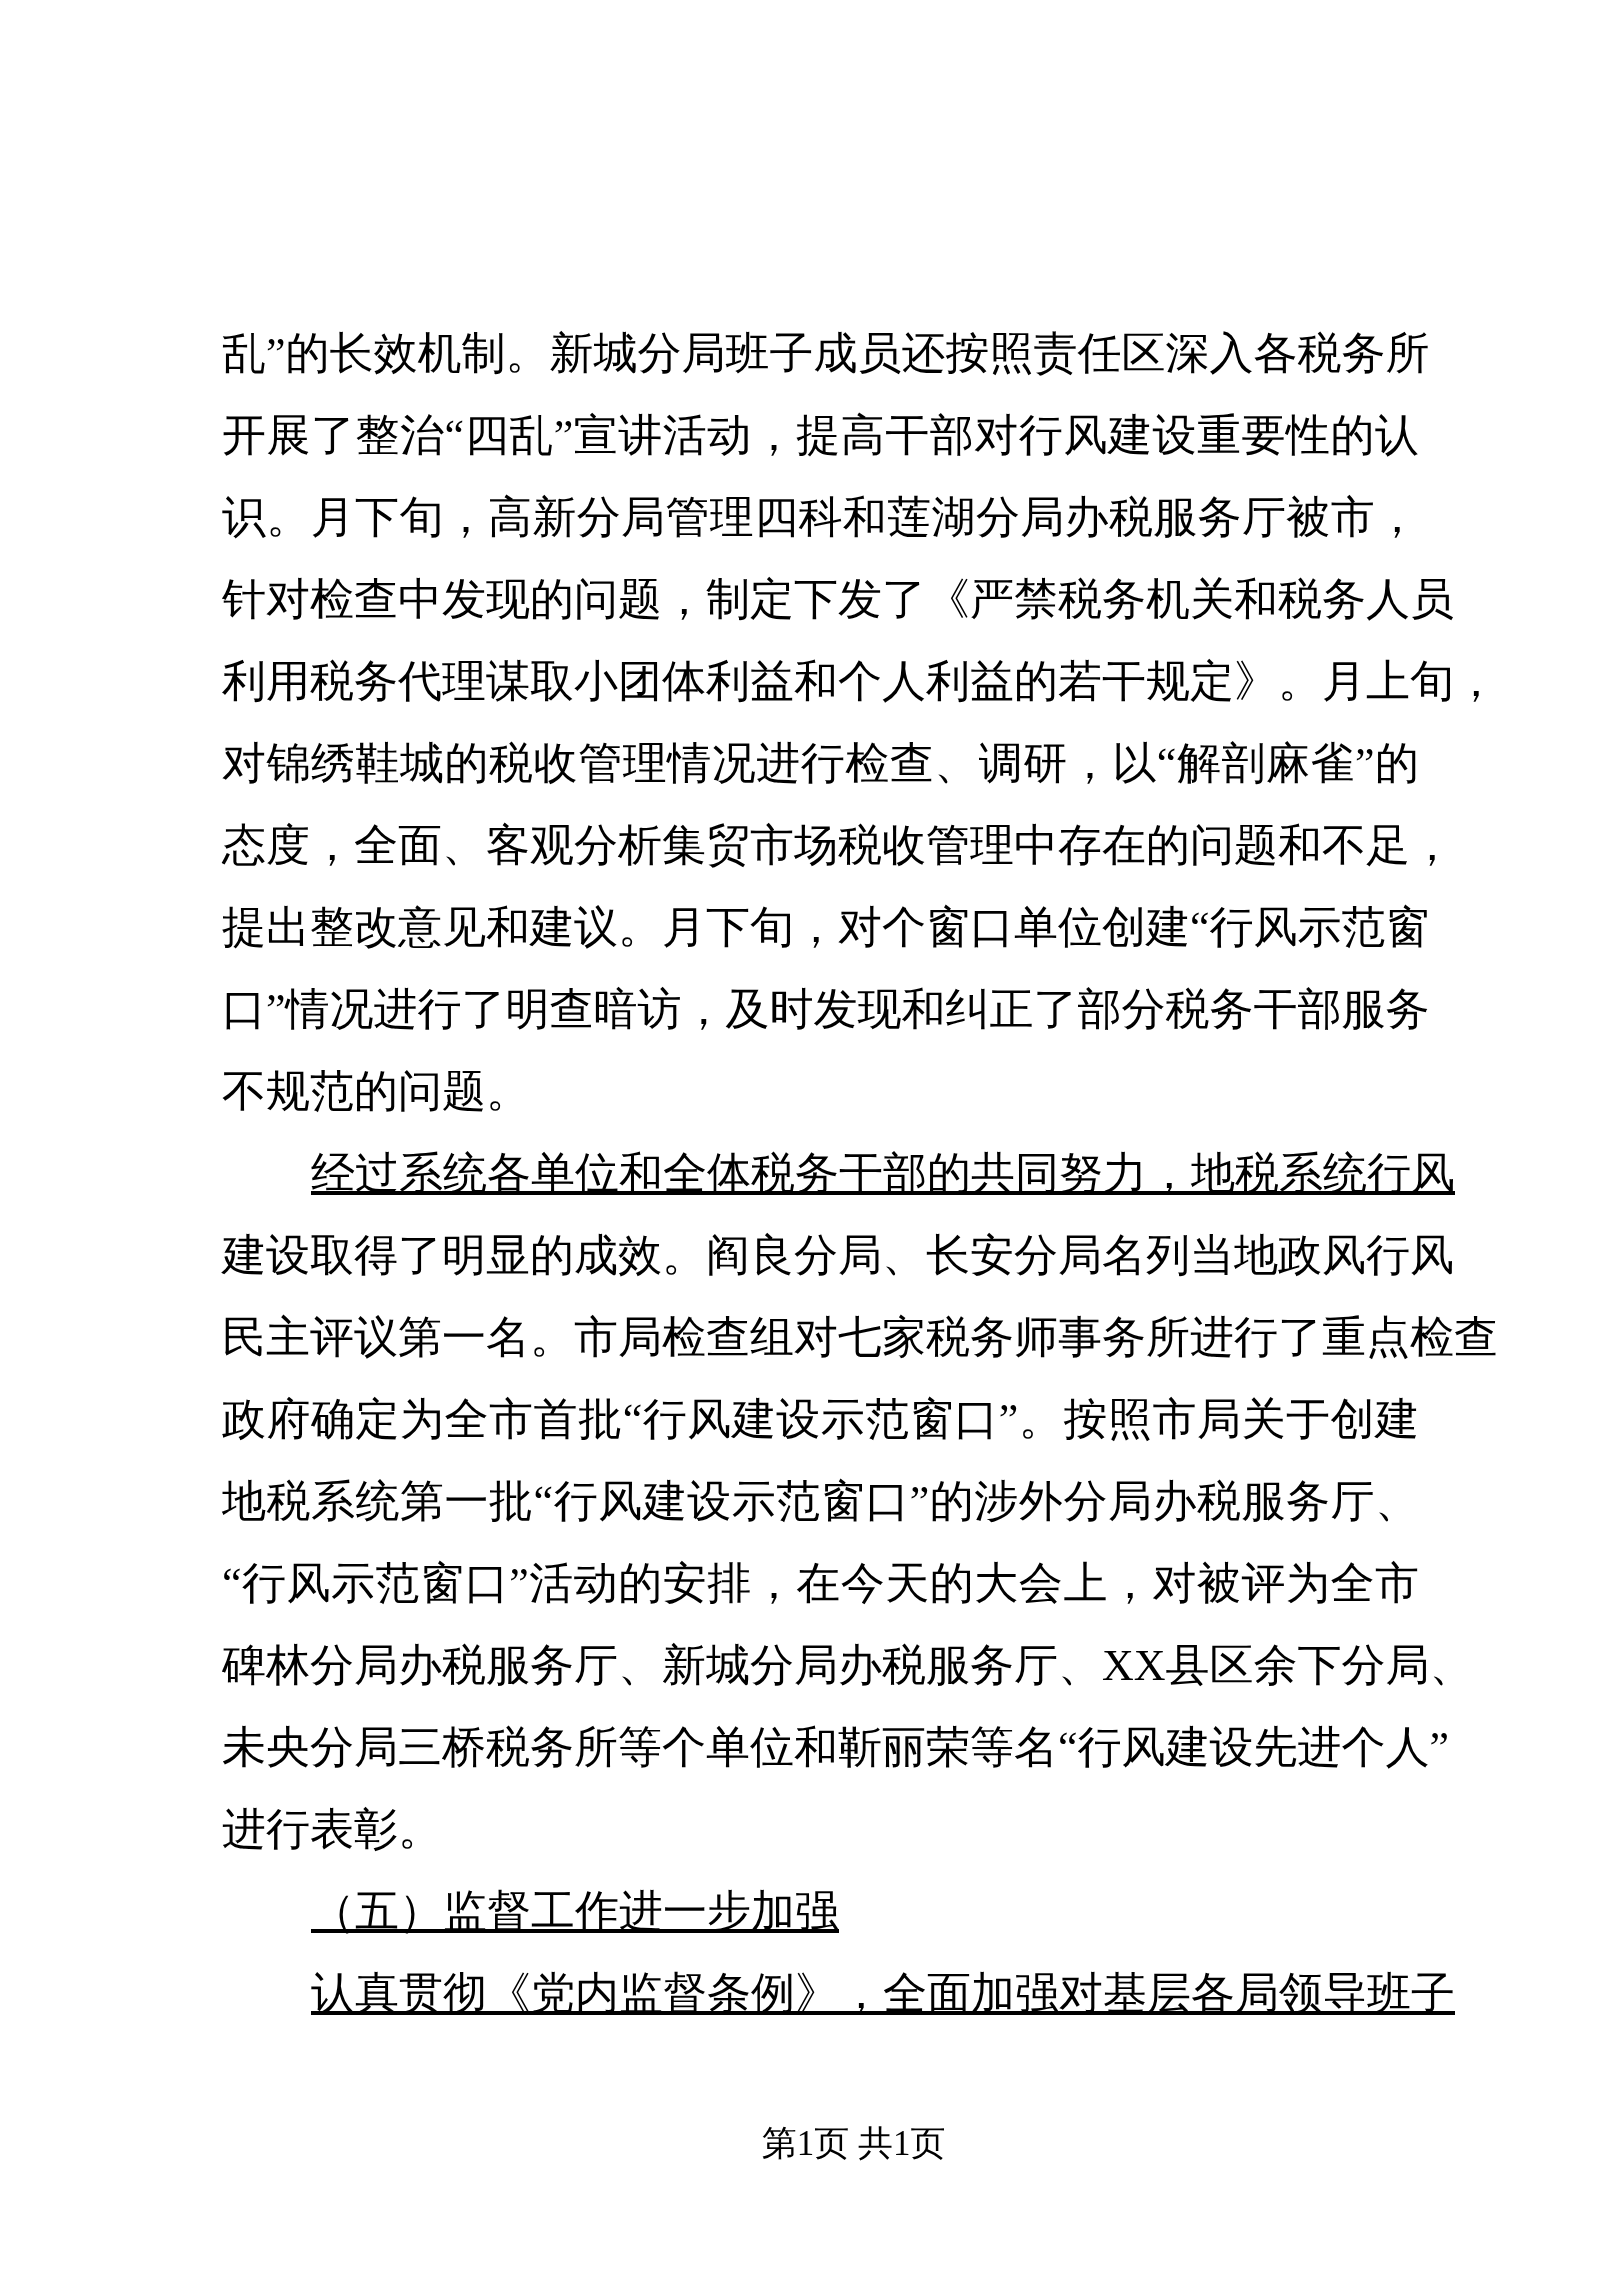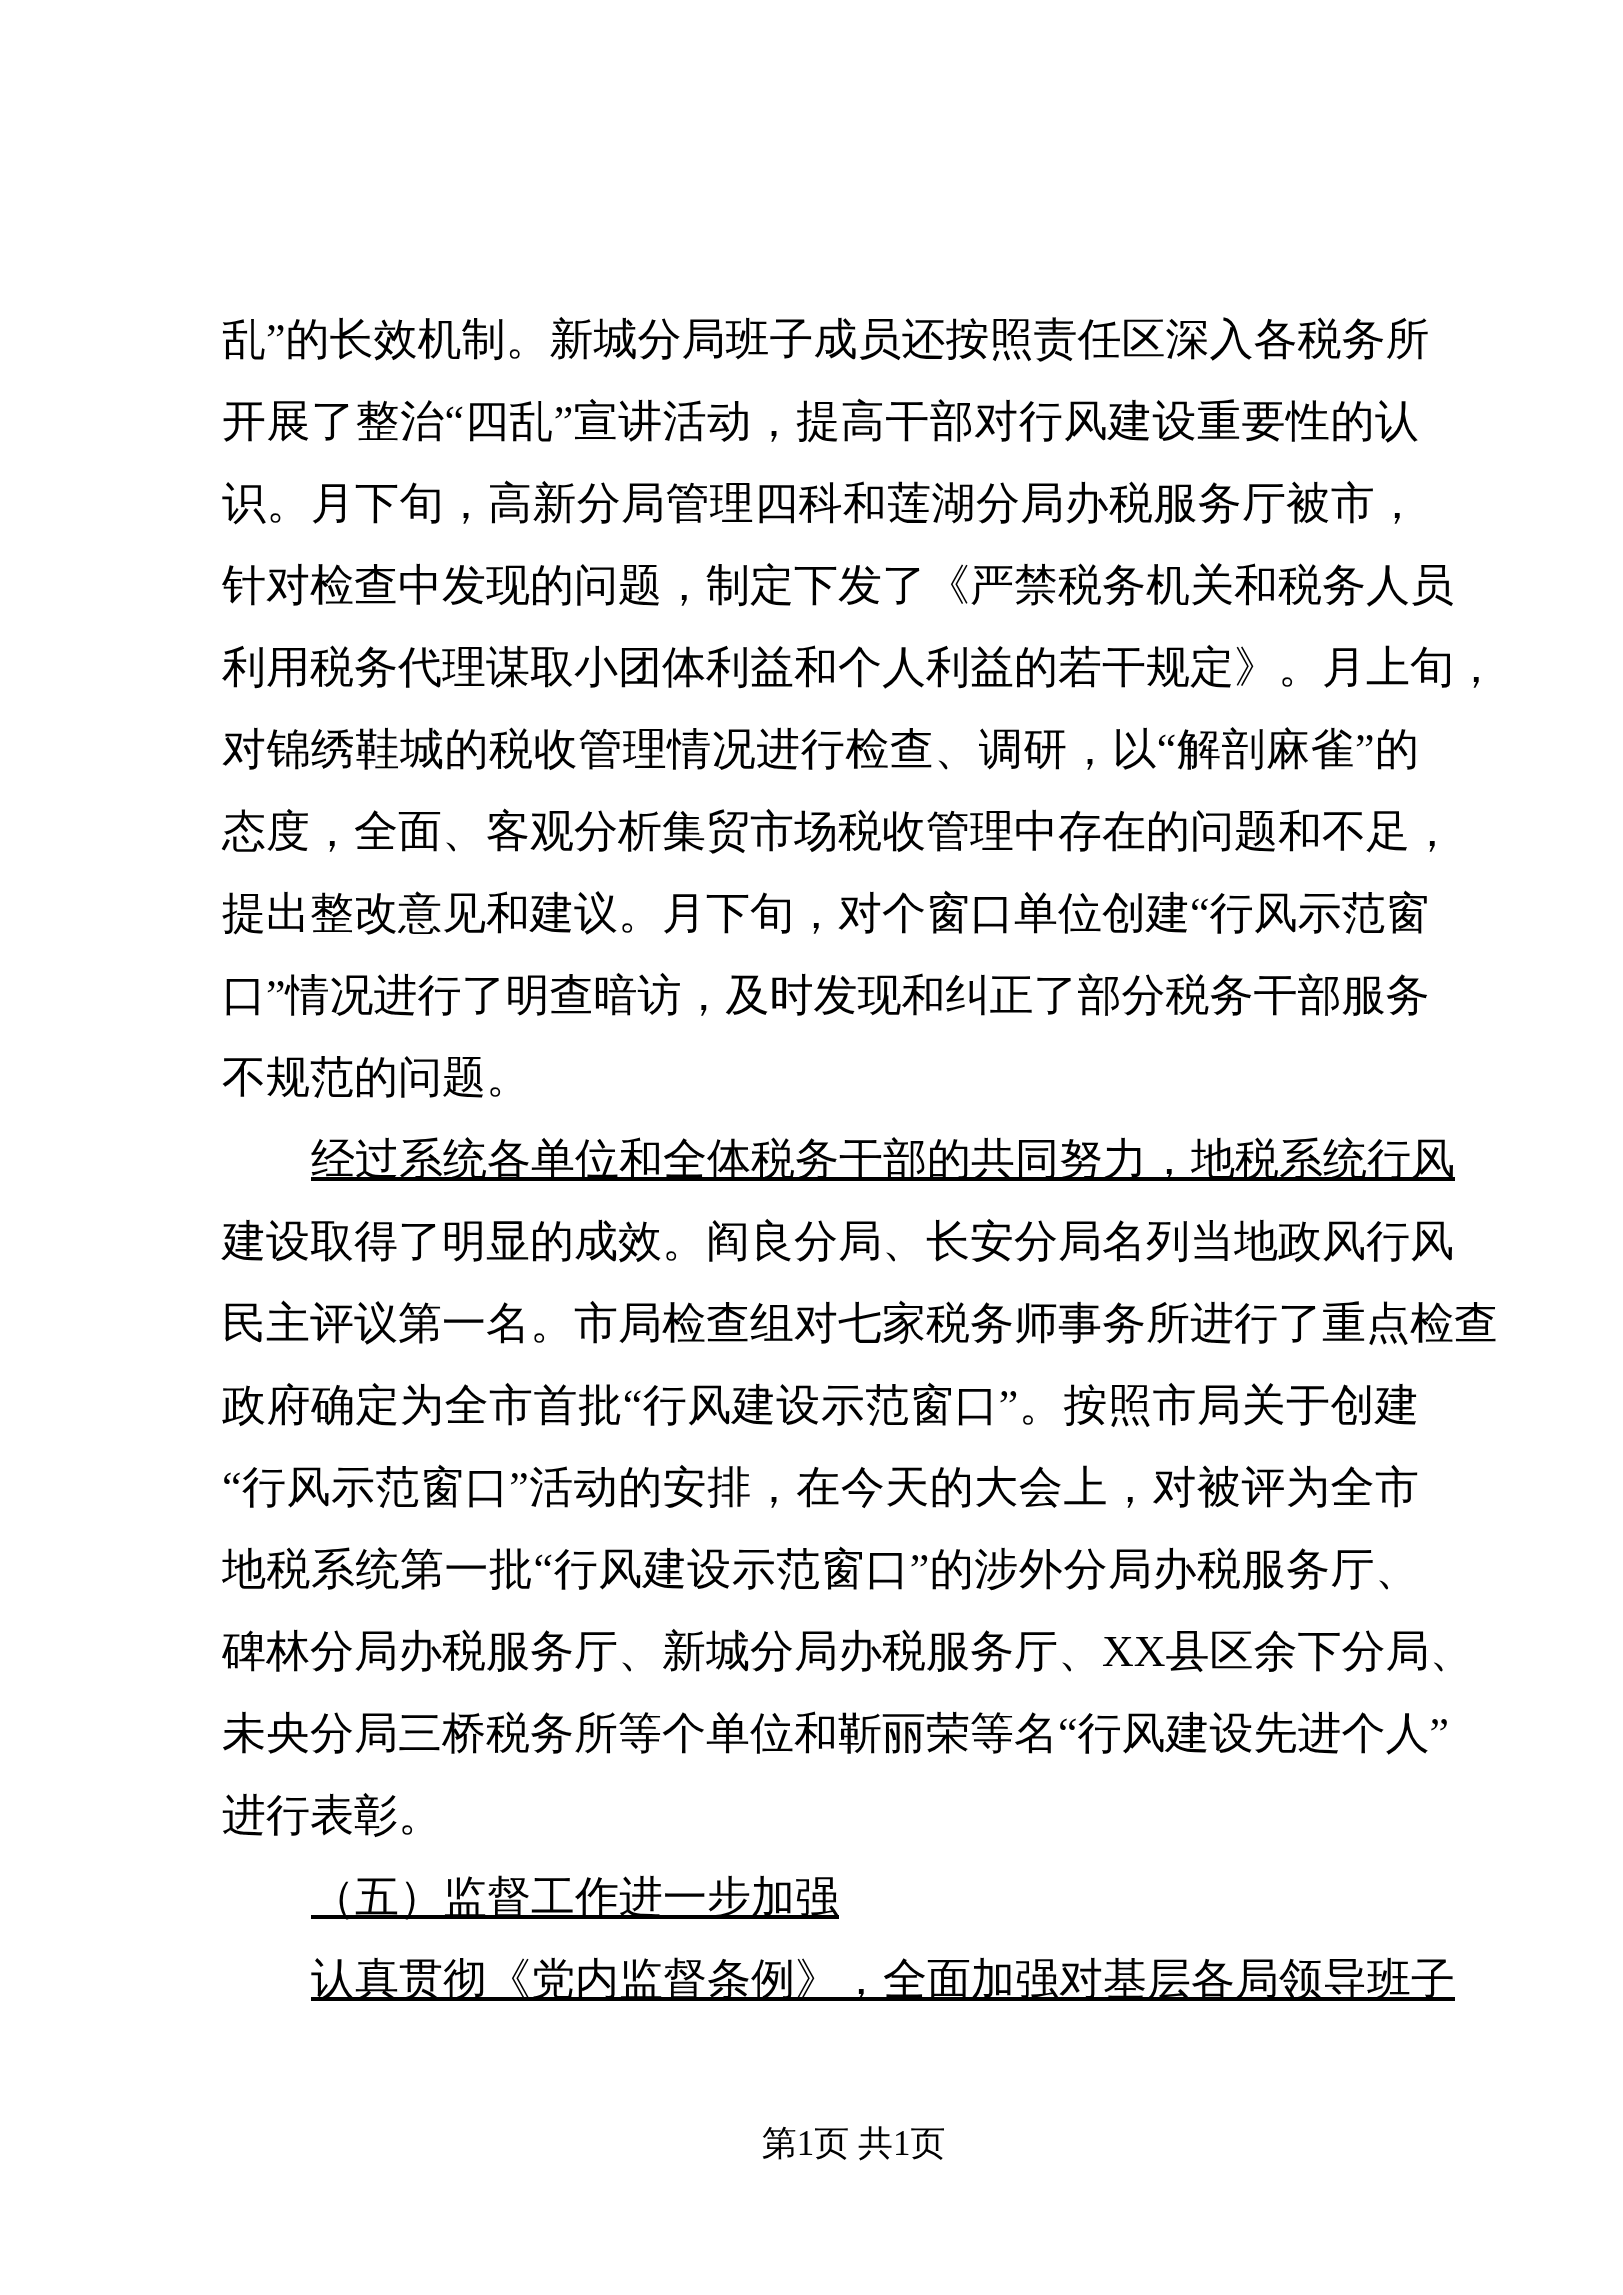--- a/index.html
+++ b/index.html
@@ -12,21 +12,21 @@
     width: 1623px;
     height: 2295px;
     background: #ffffff;
     color: #000000;
     font-family: "Liberation Serif", "DejaVu Serif", serif;
     overflow: hidden;
   }
   .content {
     position: absolute;
     left: 222px;
-    top: 299px;
+    top: 313px;
     width: 1197px;
   }
   .line {
     height: 82px;
     line-height: 82px;
     font-size: 44px;
     white-space: nowrap;
     text-align: justify;
     text-align-last: justify;
     letter-spacing: 0;
@@ -63,22 +63,22 @@
     <div class="line">利用税务代理谋取小团体利益和个人利益的若干规定》。月上旬，</div>
     <div class="line">对锦绣鞋城的税收管理情况进行检查、调研，以“解剖麻雀”的</div>
     <div class="line">态度，全面、客观分析集贸市场税收管理中存在的问题和不足，</div>
     <div class="line">提出整改意见和建议。月下旬，对个窗口单位创建“行风示范窗</div>
     <div class="line">口”情况进行了明查暗访，及时发现和纠正了部分税务干部服务</div>
     <div class="line end">不规范的问题。</div>
     <div class="line indent">经过系统各单位和全体税务干部的共同努力，地税系统行风</div>
     <div class="line">建设取得了明显的成效。阎良分局、长安分局名列当地政风行风</div>
     <div class="line">民主评议第一名。市局检查组对七家税务师事务所进行了重点检查</div>
     <div class="line">政府确定为全市首批“行风建设示范窗口”。按照市局关于创建</div>
+    <div class="line">地税系统第一批“行风建设示范窗口”的涉外分局办税服务厅、</div>
     <div class="line">“行风示范窗口”活动的安排，在今天的大会上，对被评为全市</div>
-    <div class="line">地税系统第一批“行风建设示范窗口”的涉外分局办税服务厅、</div>
     <div class="line">碑林分局办税服务厅、新城分局办税服务厅、XX县区余下分局、</div>
     <div class="line">未央分局三桥税务所等个单位和靳丽荣等名“行风建设先进个人”</div>
     <div class="line end">进行表彰。</div>
     <div class="line indent end">（五）监督工作进一步加强</div>
     <div class="line indent">认真贯彻《党内监督条例》，全面加强对基层各局领导班子</div>
   </div>
   <div class="footer">第1页 共1页</div>
 </div>
 
 

